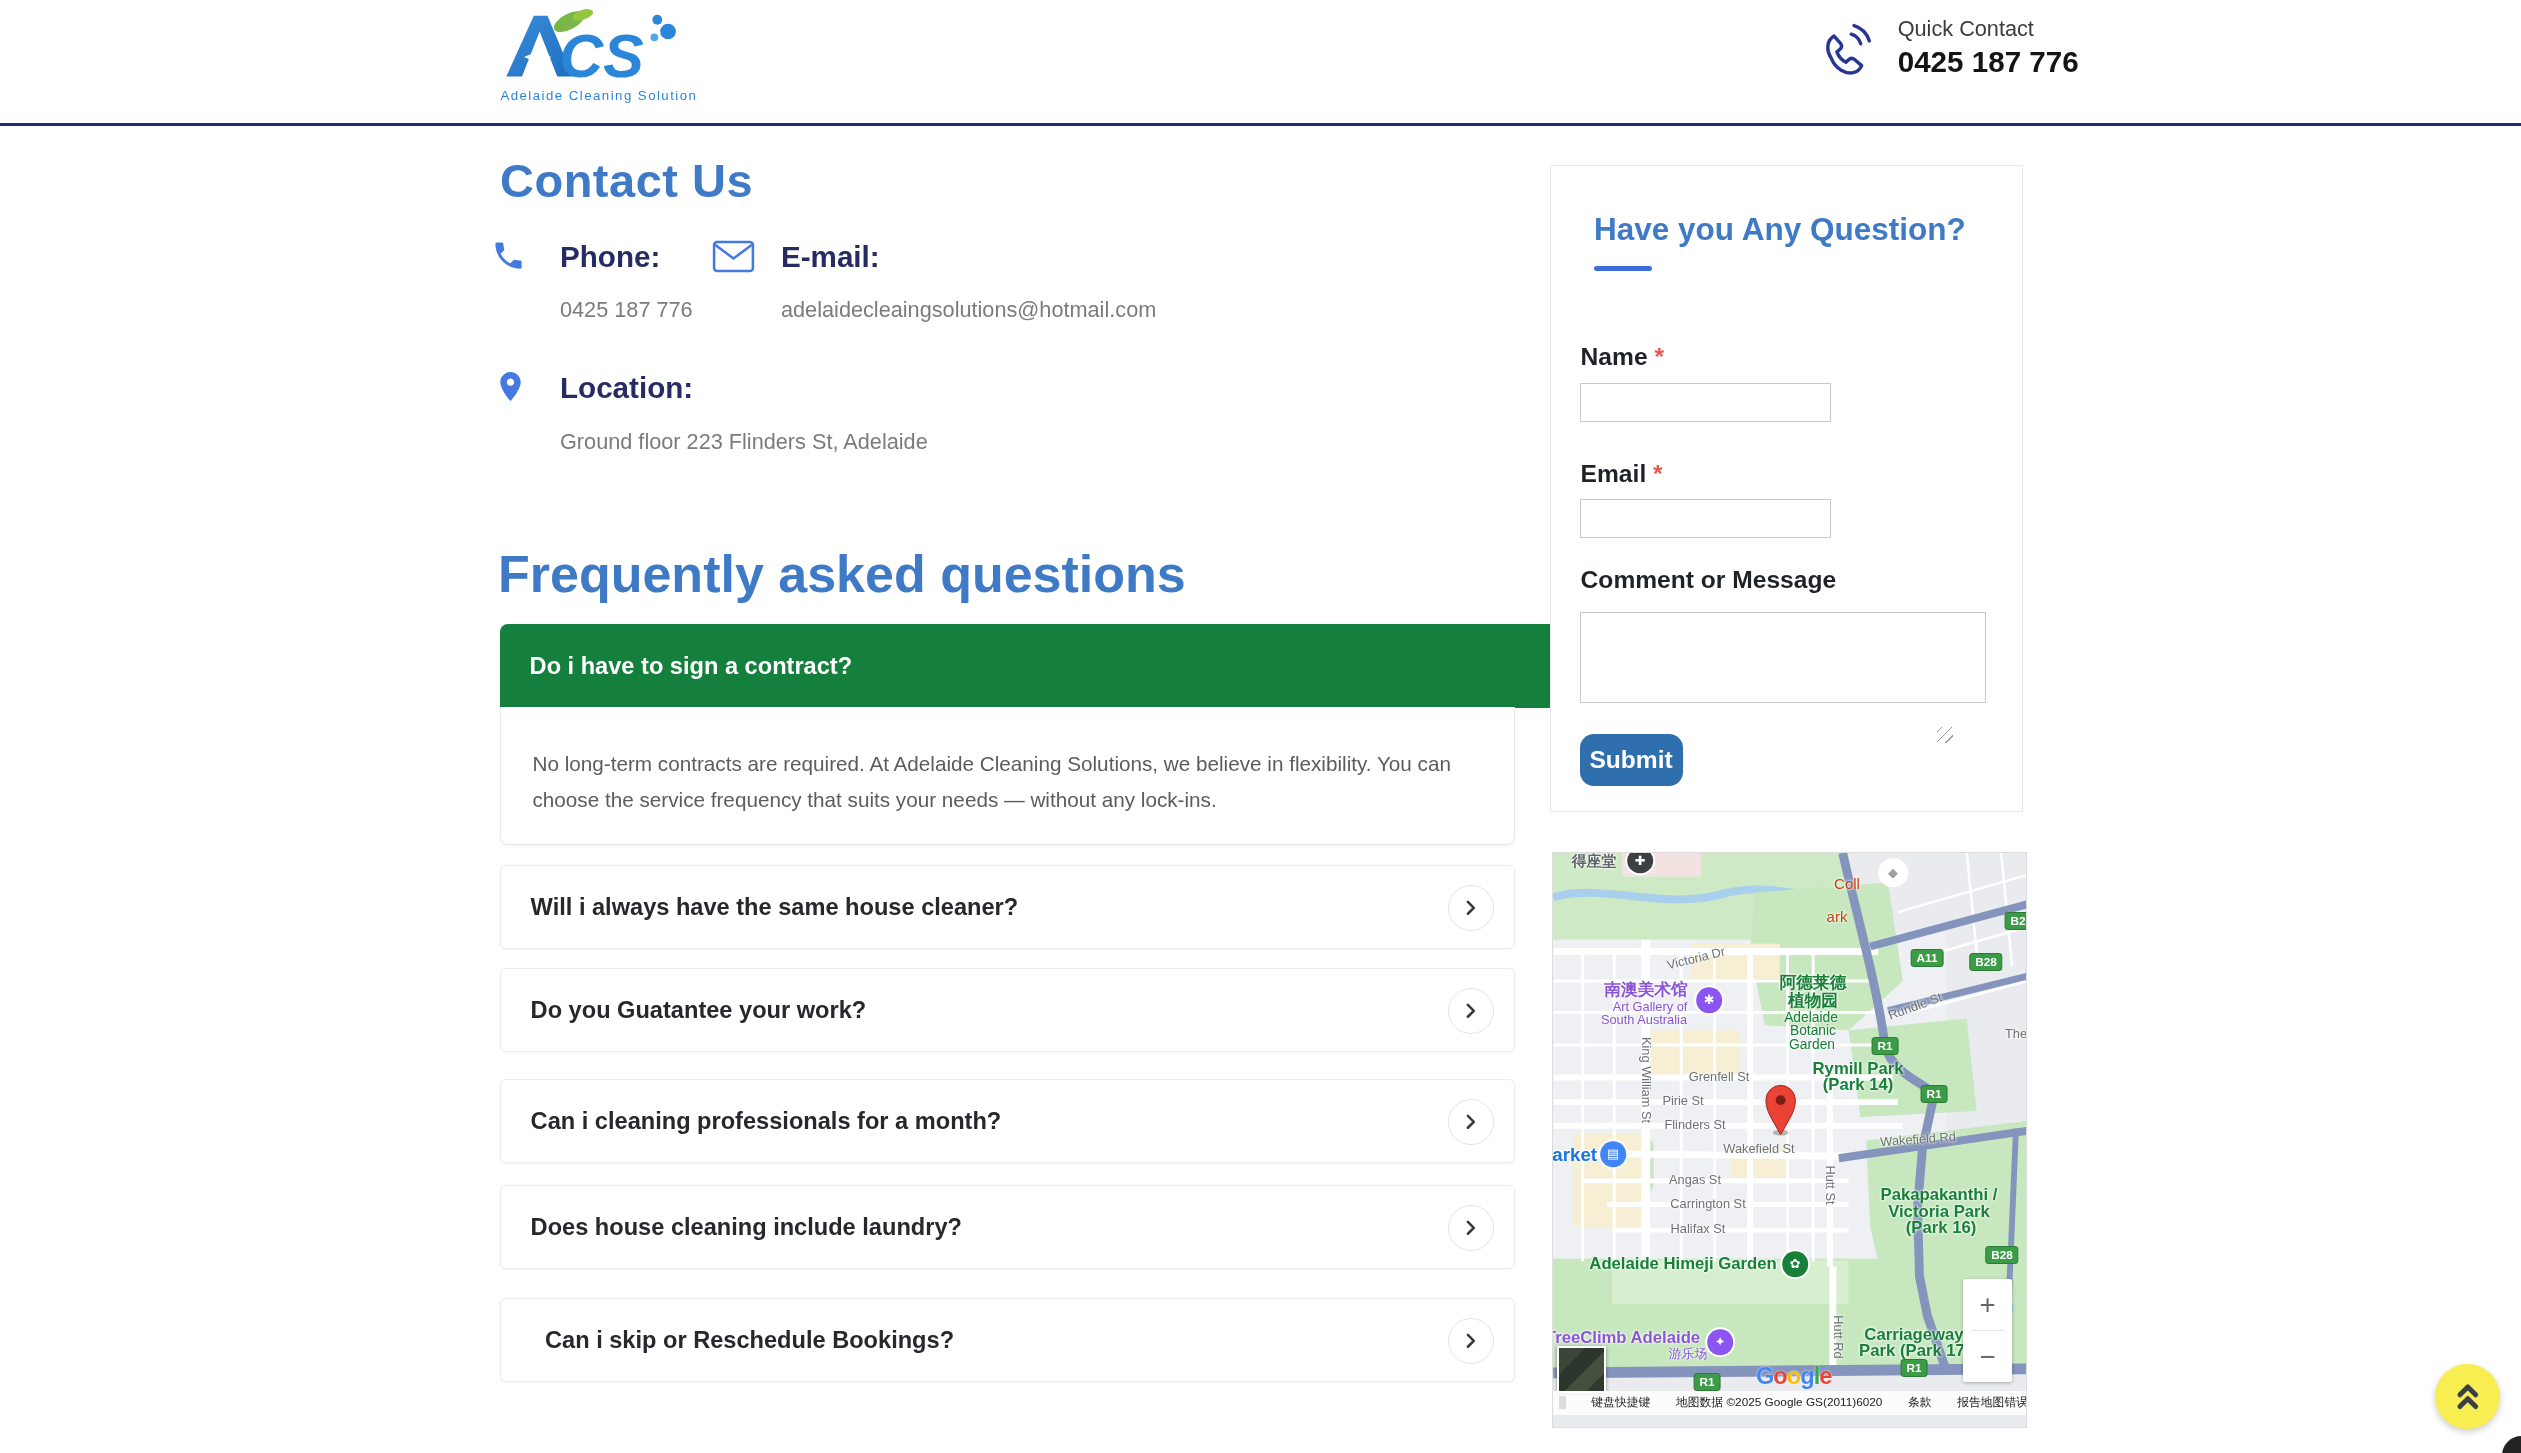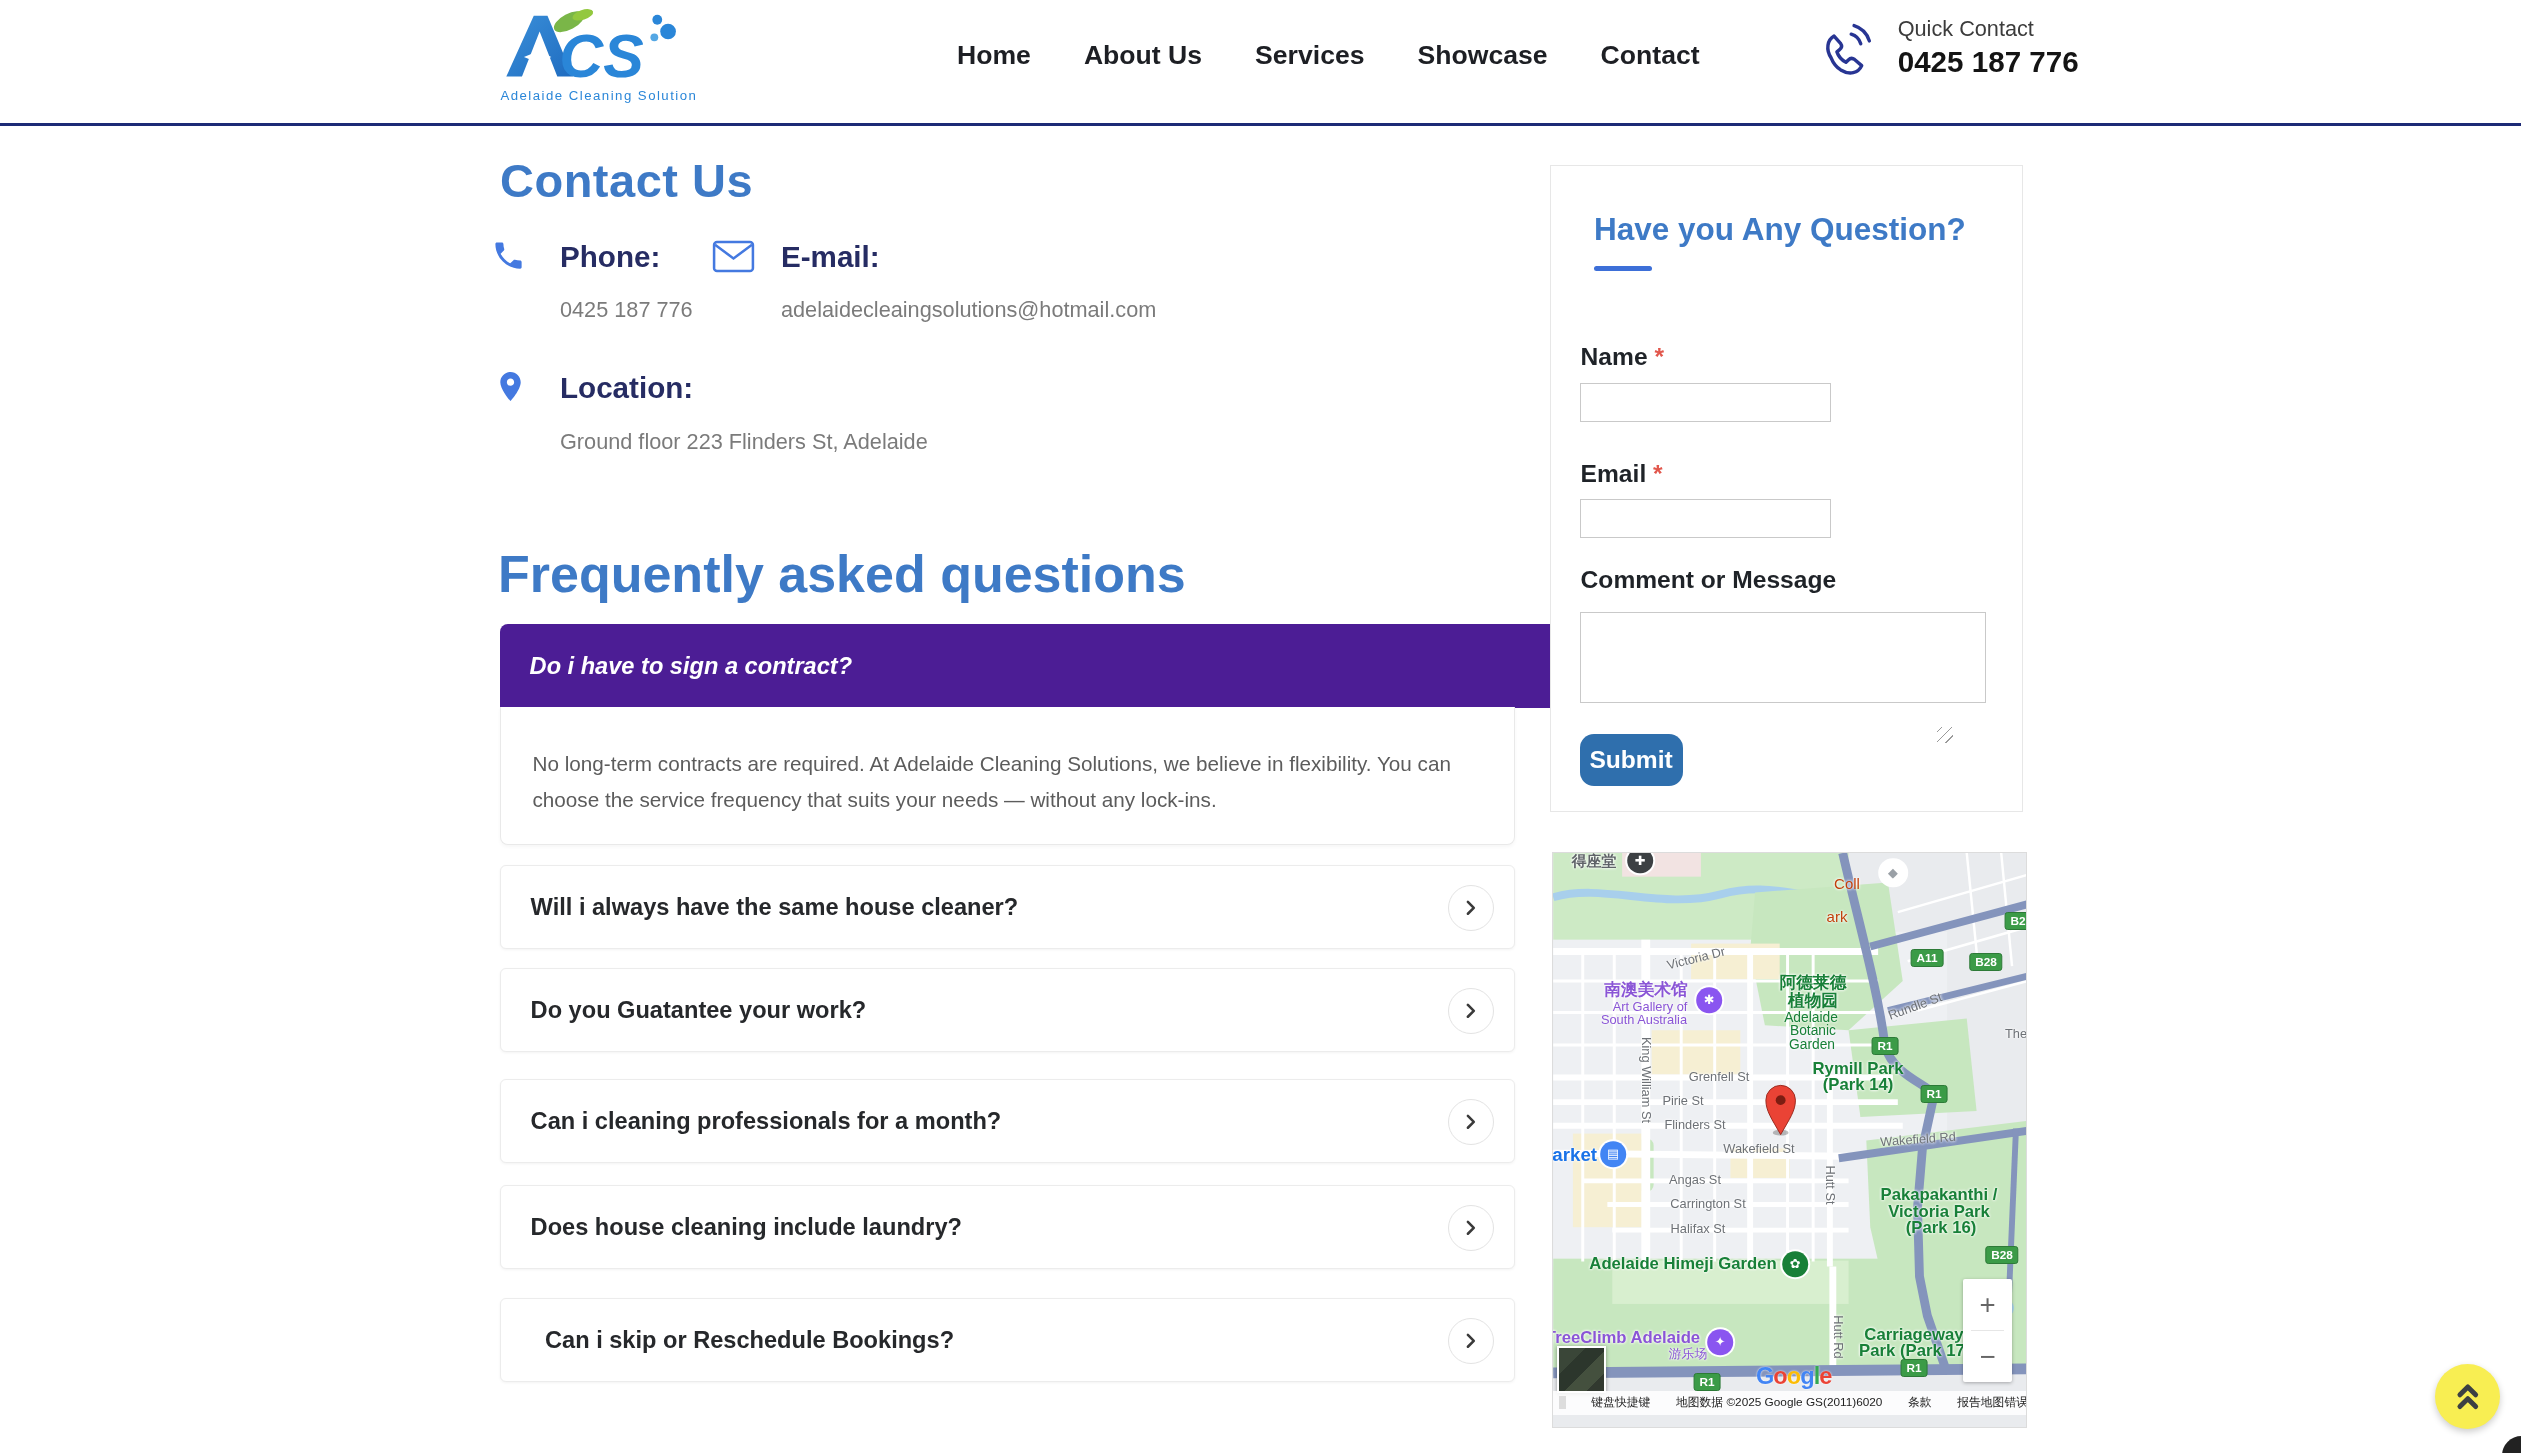--- a/index.html
+++ b/index.html
@@ -17,21 +17,21 @@
   .quick .qphone { font-size:29.6px; font-weight:bold; color:#141414; margin-top:3px; }
 
   
   .contact-title { position:absolute; left:500px; top:153px; font-size:47px; font-weight:bold; color:#3e7ac6; letter-spacing:0.5px; }
   .crow-icon { position:absolute; width:35px; height:35px; }
   .clabel { position:absolute; font-size:29.6px; font-weight:bold; color:#262c63; }
   .cvalue { position:absolute; font-size:21.7px; color:#7b7b7b; }
 
   .faq-title { position:absolute; left:498px; top:544px; font-size:52px; font-weight:bold; color:#3e7ac6; }
 
-  .acc-head { position:absolute; left:500px; top:624px; width:1227px; height:84px; background:#4c1d95; border-radius:7.9px 7.9px 0 0; display:flex; align-items:center; padding:0 29.6px; cursor:pointer;font-style:italic; }
+  .acc-head { position:absolute; left:500px; top:624px; width:1227px; height:84px; background:#15803d; border-radius:7.9px 7.9px 0 0; display:flex; align-items:center; padding:0 29.6px; cursor:pointer; }
   .acc-head .q { color:#fff; font-size:23.6px; font-weight:600; }
   .acc-body { position:absolute; left:500px; top:707px; width:1015px; height:138px; background:#fff; border:1px solid #e9e9e9; border-top:none; border-radius:0 0 7.9px 7.9px; box-shadow:0 2px 3.9px rgba(0,0,0,.04); padding:39px 29.6px 0 31.5px; }
   .acc-body p { font-size:20.7px; color:#5c5c5c; line-height:36px; max-width:936px; }
   .chev-circle-blue { position:absolute; right:21.7px; top:18.7px; width:46px; height:46px; border-radius:50%; background:#3d6fd8; display:flex; align-items:center; justify-content:center; cursor:pointer; }
   .faq-item { position:absolute; left:500px; width:1015px; height:84px; background:#fff; border:1px solid #ececec; border-radius:5.9px; box-shadow:0 1px 3px rgba(0,0,0,.05); display:flex; align-items:center; padding:0 89px 0 29.6px; cursor:pointer; }
   .faq-item .q { font-size:23.6px; font-weight:600; color:#26282b; }
   .chev-circle-white { position:absolute; right:19.7px; top:18.7px; width:46px; height:46px; border-radius:50%; background:#fff; border:1px solid #e3e3e3; display:flex; align-items:center; justify-content:center; cursor:pointer; }
 
   
   .form-card { position:absolute; left:1550px; top:165px; width:473px; height:647px; background:#fff; border:1px solid #e7e7e7; }
@@ -94,27 +94,20 @@
       <path d="M40,38 l4,10 10,4 -10,4 -4,10 -4,-10 -10,-4 10,-4 z" fill="#fff"></path>
       <ellipse cx="72" cy="16" rx="17" ry="8" fill="#7ab648" transform="rotate(-28 72 16)"></ellipse>
       <ellipse cx="86" cy="9" rx="11" ry="5" fill="#93c83e" transform="rotate(-18 86 9)"></ellipse>
       <text x="62" y="72" font-family="Liberation Sans, sans-serif" font-size="62" font-weight="bold" font-style="italic" fill="#2a86d8">CS</text>
       <circle cx="162" cy="14" r="5" fill="#2a86d8"></circle>
       <circle cx="173" cy="26" r="8" fill="#2a86d8"></circle>
       <circle cx="159" cy="32" r="4" fill="#54a7e4"></circle>
       <text x="2" y="96" font-family="Liberation Sans, sans-serif" font-size="13.5" letter-spacing="1.5" fill="#2a86d8">Adelaide  Cleaning  Solutions</text>
     </svg>
   </div>
-  <nav class="nav">
-    <a>Home</a>
-    <a>About Us</a>
-    <a>Services</a>
-    <a>Showcase</a>
-    <a>Contact</a>
-  </nav>
   <div class="quick">
     <svg class="qicon" viewBox="0 0 64 64">
       <path d="M17,42 c-6,-9 -4,-19 3,-23 l7,8 c1.5,2 1,4.5 -1.5,6.5 l-2.5,2 c1.5,4.5 5,8.5 9.5,11 l2.5,-2.5 c2,-2 4.5,-2 6.5,-0.5 l7.5,6.5 c-3.5,8 -13,10 -22,4.5 c-4.5,-3 -8,-7.5 -10,-12.5 z" fill="none" stroke="#283593" stroke-width="3.6" stroke-linejoin="round"></path>
       <path d="M38,17 a15,15 0 0 1 10,10" fill="none" stroke="#283593" stroke-width="3.6" stroke-linecap="round"></path>
       <path d="M41,8 a24,24 0 0 1 16,16" fill="none" stroke="#283593" stroke-width="3.6" stroke-linecap="round"></path>
     </svg>
     <div>
       <div class="qlabel">Quick Contact</div>
       <div class="qphone">0425 187 776</div>
     </div>

